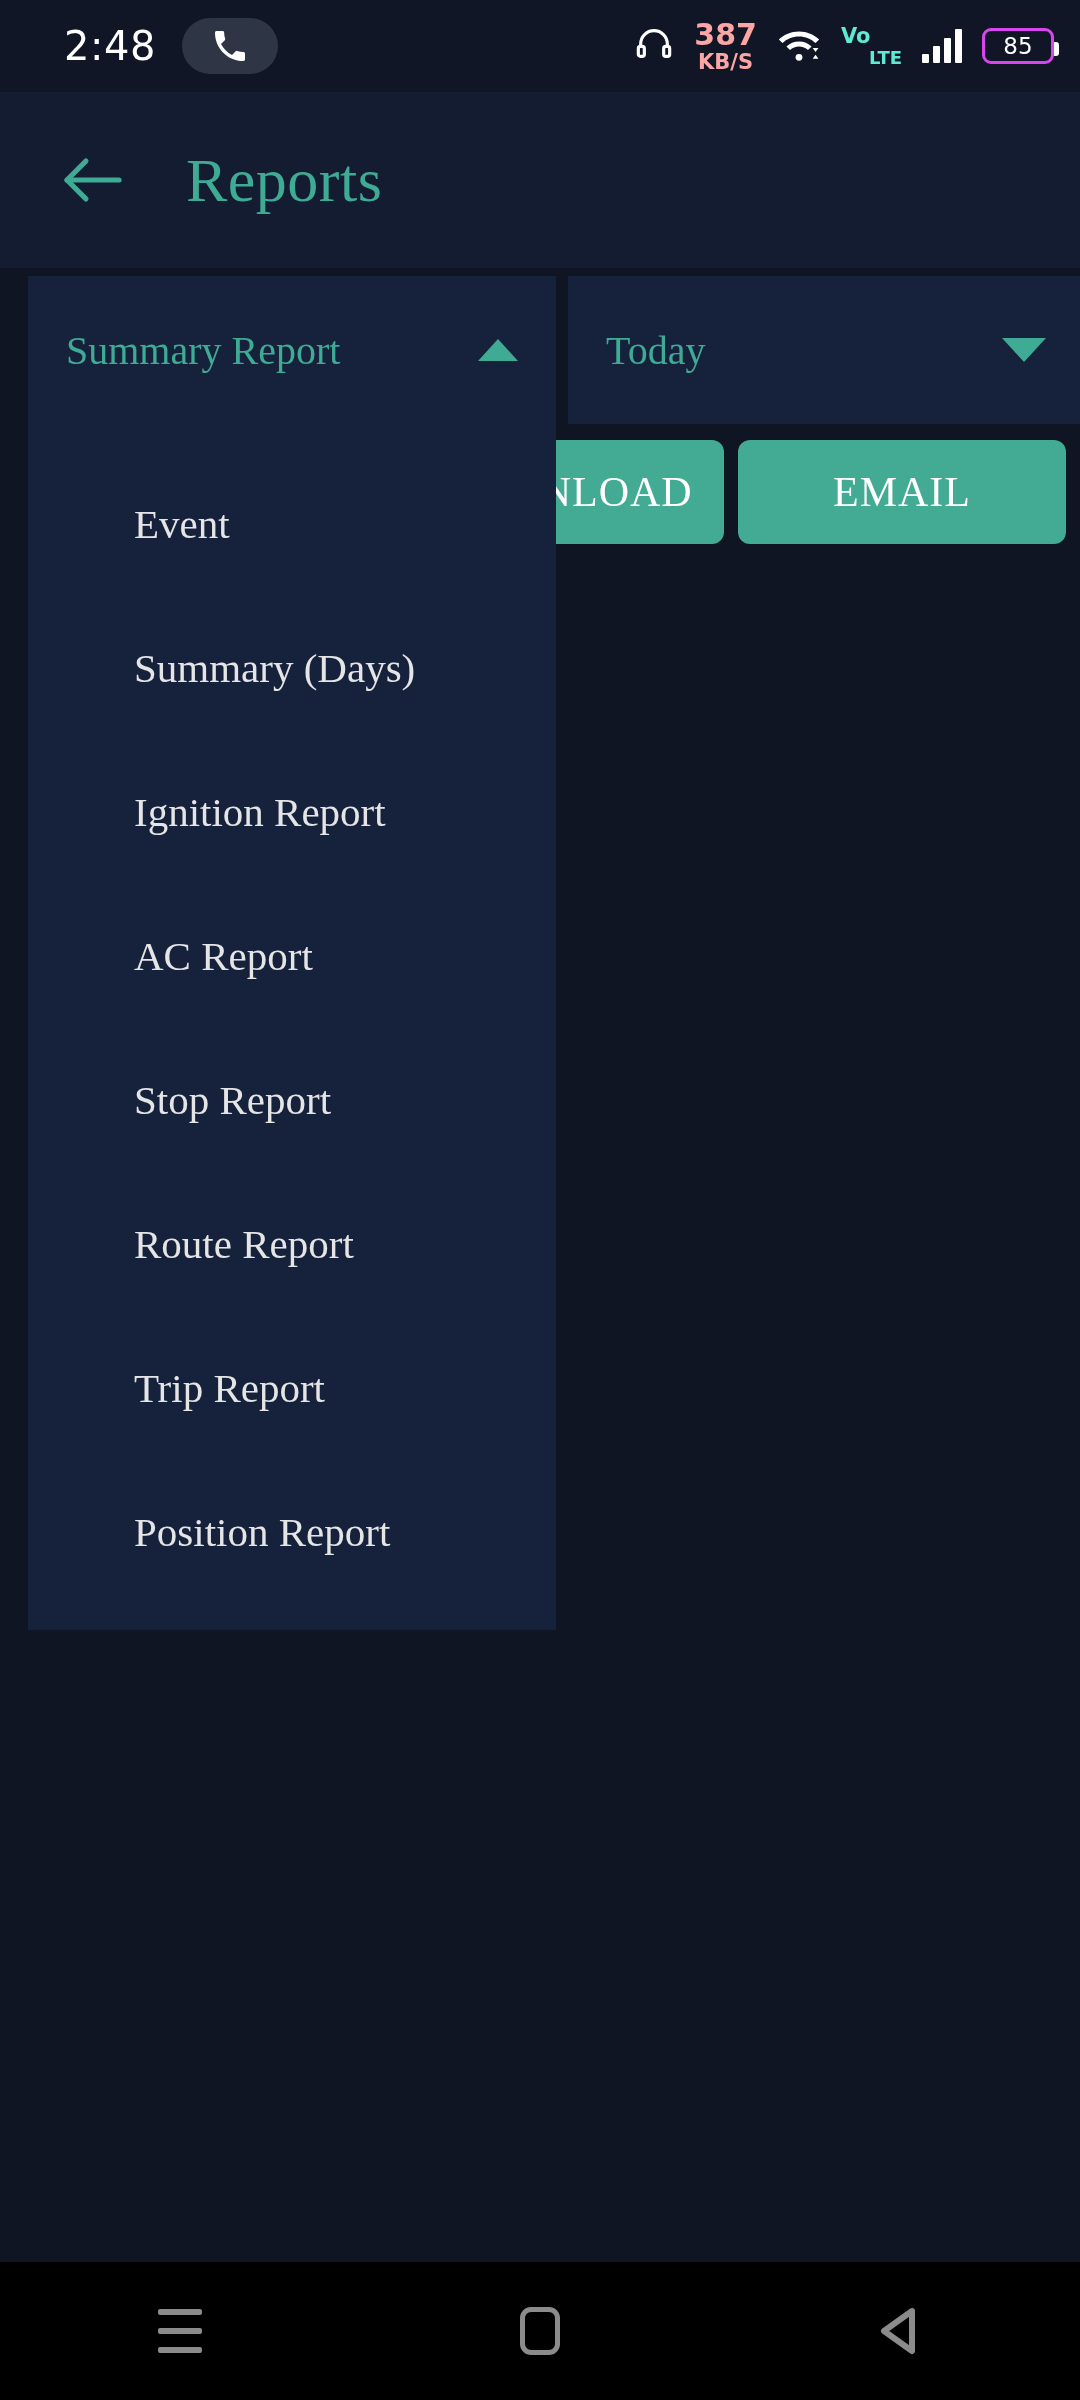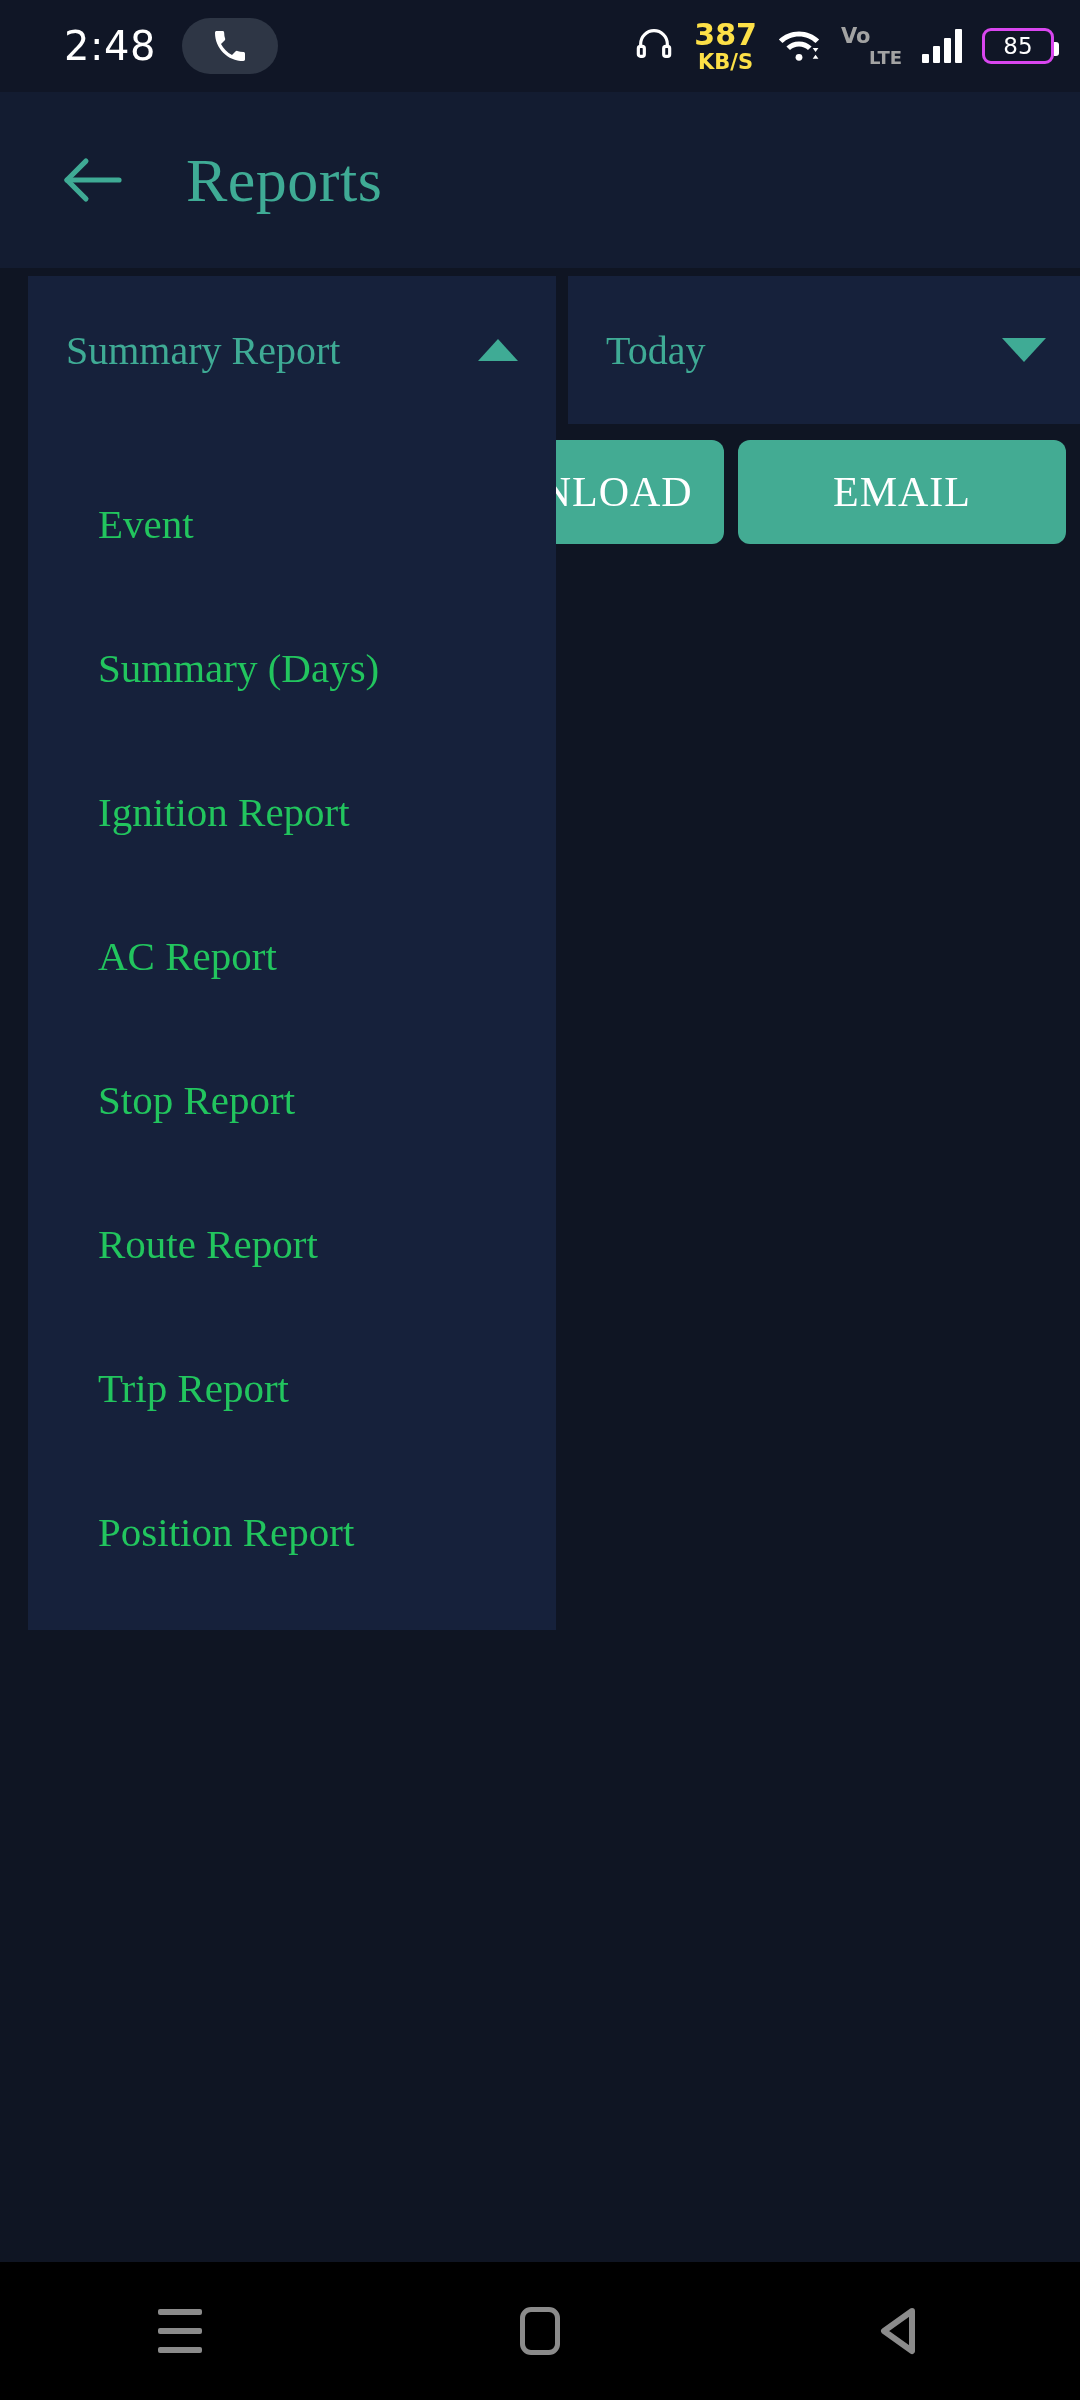--- a/index.html
+++ b/index.html
@@ -20,25 +20,25 @@
     color:#ffffff;
   }
   #status-left { display:flex; align-items:center; gap:26px; }
   .clock { font-family:"DejaVu Sans", sans-serif; font-size:40px; font-weight:400; letter-spacing:0.5px; color:#fff; }
   .call-pill {
     width:96px; height:56px; border-radius:28px; background:#2e3645;
     display:flex; align-items:center; justify-content:center;
   }
   #status-right { margin-left:auto; display:flex; align-items:center; gap:20px; }
   .net-speed { display:flex; flex-direction:column; align-items:center; line-height:1;
-               font-family:"DejaVu Sans", sans-serif; font-weight:bold; color:#fde047; }
+               font-family:"DejaVu Sans", sans-serif; font-weight:bold; color:#fca5a5; }
   .net-speed .val { font-size:30px; }
   .net-speed .unit { font-size:21px; margin-top:2px; }
   .volte { display:flex; flex-direction:column; align-items:flex-start; line-height:1;
-           font-family:"DejaVu Sans", sans-serif; font-weight:bold; color:#a3a3a3; }
+           font-family:"DejaVu Sans", sans-serif; font-weight:bold; color:#5eead4; }
   .volte .a { font-size:21px; }
   .volte .b { font-size:18px; margin-top:2px;margin-left:28px; }
   .sig { display:flex; align-items:flex-end; gap:4px; height:34px; }
   .sig i { display:block; width:7px; background:#fff; border-radius:1px; }
   .sig i:nth-child(1){ height:9px; }
   .sig i:nth-child(2){ height:17px; }
   .sig i:nth-child(3){ height:25px; }
   .sig i:nth-child(4){ height:34px; }
   .battery {
     position:relative; width:72px; height:36px; border:3px solid #d946ef; border-radius:9px;
@@ -86,22 +86,22 @@
   }
   #btn-download { left:390px; width:318px; }
   #btn-email    { left:722px; width:328px; }
 
   
   #dropdown-list {
     position:absolute; left:12px; top:156px; width:528px;
     background:#16213b; z-index:20; padding:28px 0 26px 0;
   }
   .dd-item {
-    height:144px; display:flex; align-items:center; padding-left:70px;
-    font-size:41px; color:#22c55e; font-family:"Liberation Serif", serif;
+    height:144px; display:flex; align-items:center; padding-left:106px;
+    font-size:41px; color:#e5e5e5; font-family:"Liberation Serif", serif;
   }
 
   
   #nav-bar {
     position:absolute; left:0; top:2262px; width:1080px; height:138px;
     background:#000000; display:flex; align-items:center; justify-content:space-around;
   }
   .nav-btn { width:150px; height:138px; display:flex; align-items:center; justify-content:center; }
   .hamburger { display:flex; flex-direction:column; gap:13px; }
   .hamburger span { display:block; width:44px; height:6px; background:#8b8b8b; border-radius:2px; }

